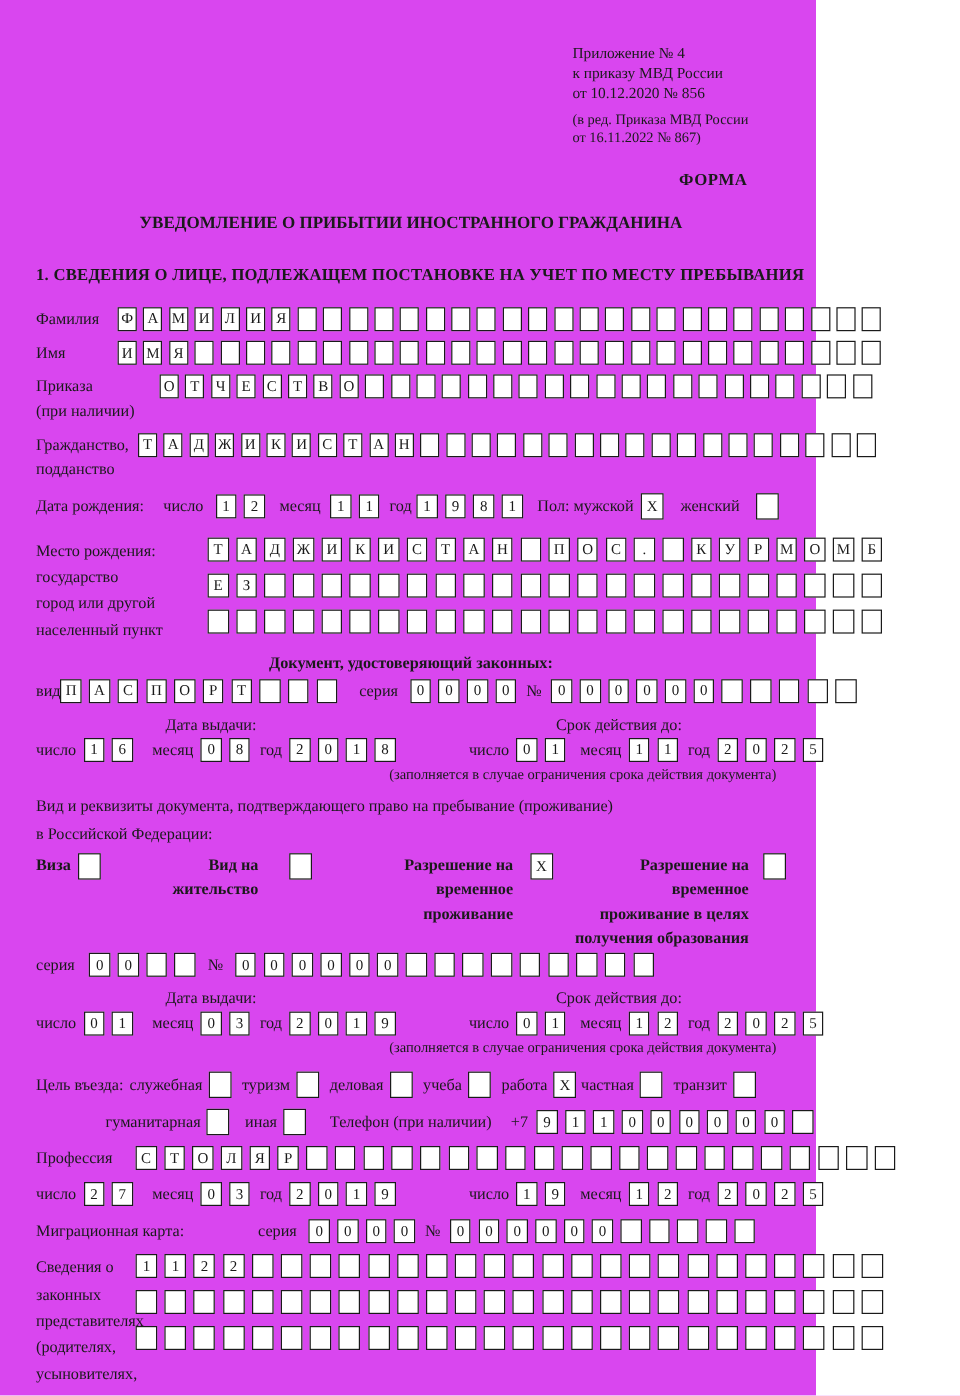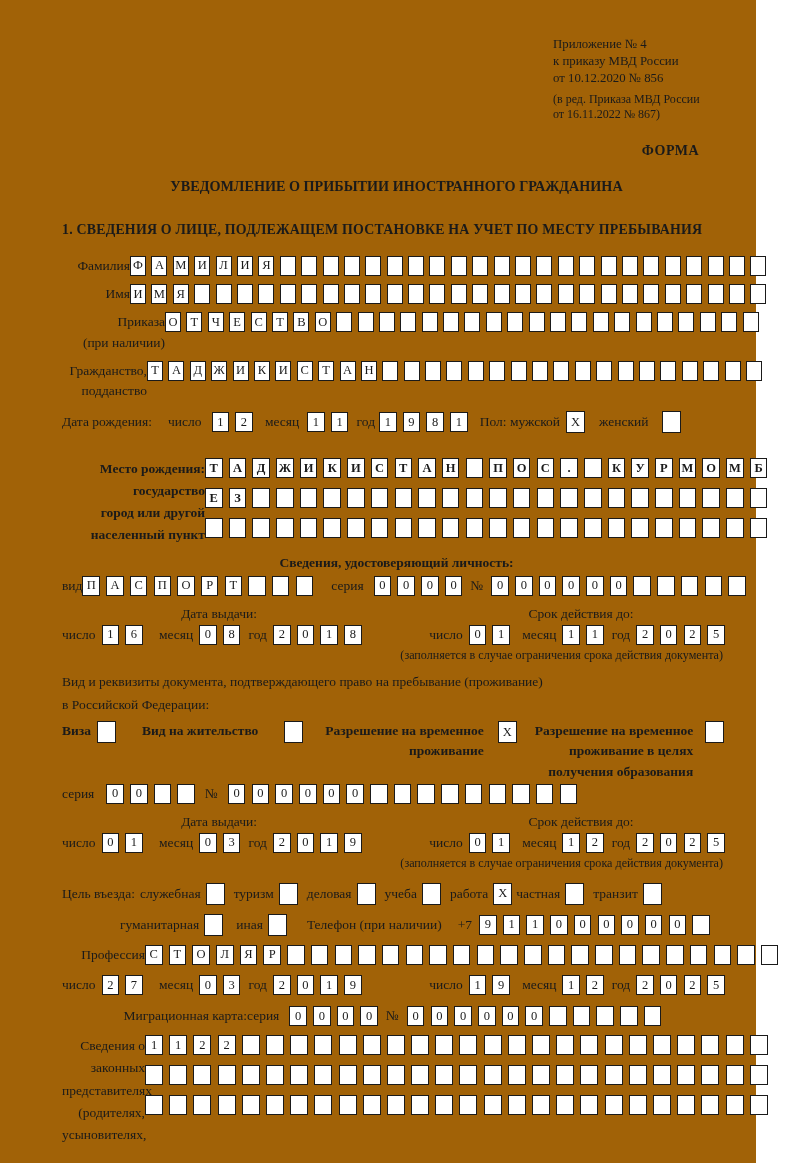--- a/index.html
+++ b/index.html
@@ -4,37 +4,37 @@
 <style>
   * { margin:0; padding:0; box-sizing:border-box; }
   html,body { background:#fff; }
   body {
     width:800px; height:1163px; overflow:hidden;
     color:#1a1a1a;
     font-family:"Liberation Serif","DejaVu Serif",serif;
     font-size:13.5px;
     position:relative;
   }
-  .page { width:756px; height:1163px; padding:36px 25px 10px 62px; background:#a16207; }
+  .page { width:680px; height:1163px; padding:36px 25px 10px 30px; background:#d946ef; }
 
   
   .hdr-block { margin-left:auto; width:178px; text-align:left; }
   .hdr-line { font-size:12.8px; line-height:1.32; }
   .hdr-line.small { font-size:12px; line-height:1.3; }
   .hdr-gap { height:5px; }
   .forma-row { text-align:right; padding-right:32px; margin-top:20px; font-weight:bold; font-size:14px; letter-spacing:.5px; }
 
   
   .title { text-align:center; font-weight:bold; font-size:14.2px; margin-top:16px; line-height:1.55; }
   .title-line2 { display:flex; justify-content:center; align-items:flex-end; gap:10px; }
   .title-underline { display:inline-block; width:52px; border-bottom:2px solid #1a1a1a; height:14px; }
   .sec-heading { font-weight:bold; font-size:13.9px; margin-top:25px; letter-spacing:.2px; white-space:nowrap; }
 
   
-  .row { display:flex; align-items:flex-start; margin-top:8px;text-align:right; }
+  .row { display:flex; align-items:flex-start; margin-top:8px; }
   .lblcol { flex:none; line-height:1.5; }
   .boxes { display:flex; flex:none; }
   .cell {
     display:inline-flex; align-items:center; justify-content:center;
     height:20px; border:1.8px solid #1a1a1a; background:#fff;
     font-size:12.5px; flex:none; font-family:"Liberation Serif","DejaVu Serif",serif;
   }
   .p21 .cell { width:16px;   margin-right:5.4px; }
   .p23 .cell { width:17.5px; margin-right:6.2px; }
   .p24 .cell { width:18px;   margin-right:6.2px; }
@@ -255,21 +255,21 @@
     <span class="il" style="margin:0 6px 0 6px;">Пол: мужской</span>
     <span class="boxes chk">
         <span class="cell">X</span>
       </span>
     <span class="il" style="margin:0 14px 0 14px;">женский</span>
     <span class="boxes chk">
         <span class="cell"></span>
       </span>
   </div>
 
-  <div class="row" style="margin-top:25px;font-weight:bold;">
+  <div class="row" style="margin-top:15px;">
     <div class="lblcol" style="width:143px; line-height:1.62;">
       <div>Место рождения:</div>
       <div>государство</div>
       <div>город или другой</div>
       <div>населенный пункт</div>
     </div>
     <div>
       <div class="boxes p23">
           <span class="cell">Т</span>
           <span class="cell">А</span>
@@ -344,21 +344,21 @@
           <span class="cell"></span>
           <span class="cell"></span>
           <span class="cell"></span>
           <span class="cell"></span>
           <span class="cell"></span>
           <span class="cell"></span>
         </div>
     </div>
   </div>
 
-  <div class="center-bold">Сведения, удостоверяющий личность:</div>
+  <div class="center-bold">Документ, удостоверяющий законных:</div>
 
   <div class="row" style="align-items:center; margin-top:5px;">
     <span class="il" style="width:53px;">вид</span>
     <span class="boxes p23">
         <span class="cell">П</span>
         <span class="cell">А</span>
         <span class="cell">С</span>
         <span class="cell">П</span>
         <span class="cell">О</span>
         <span class="cell">Р</span>

